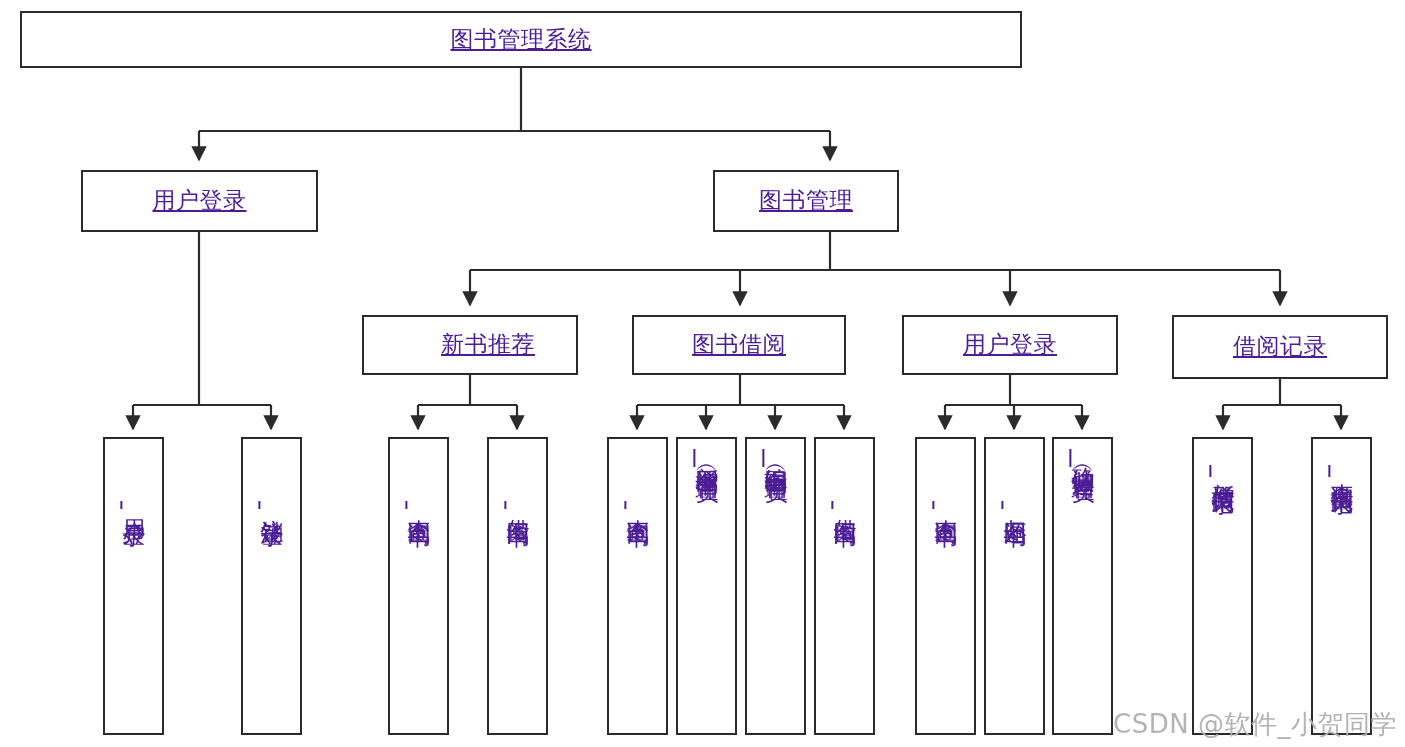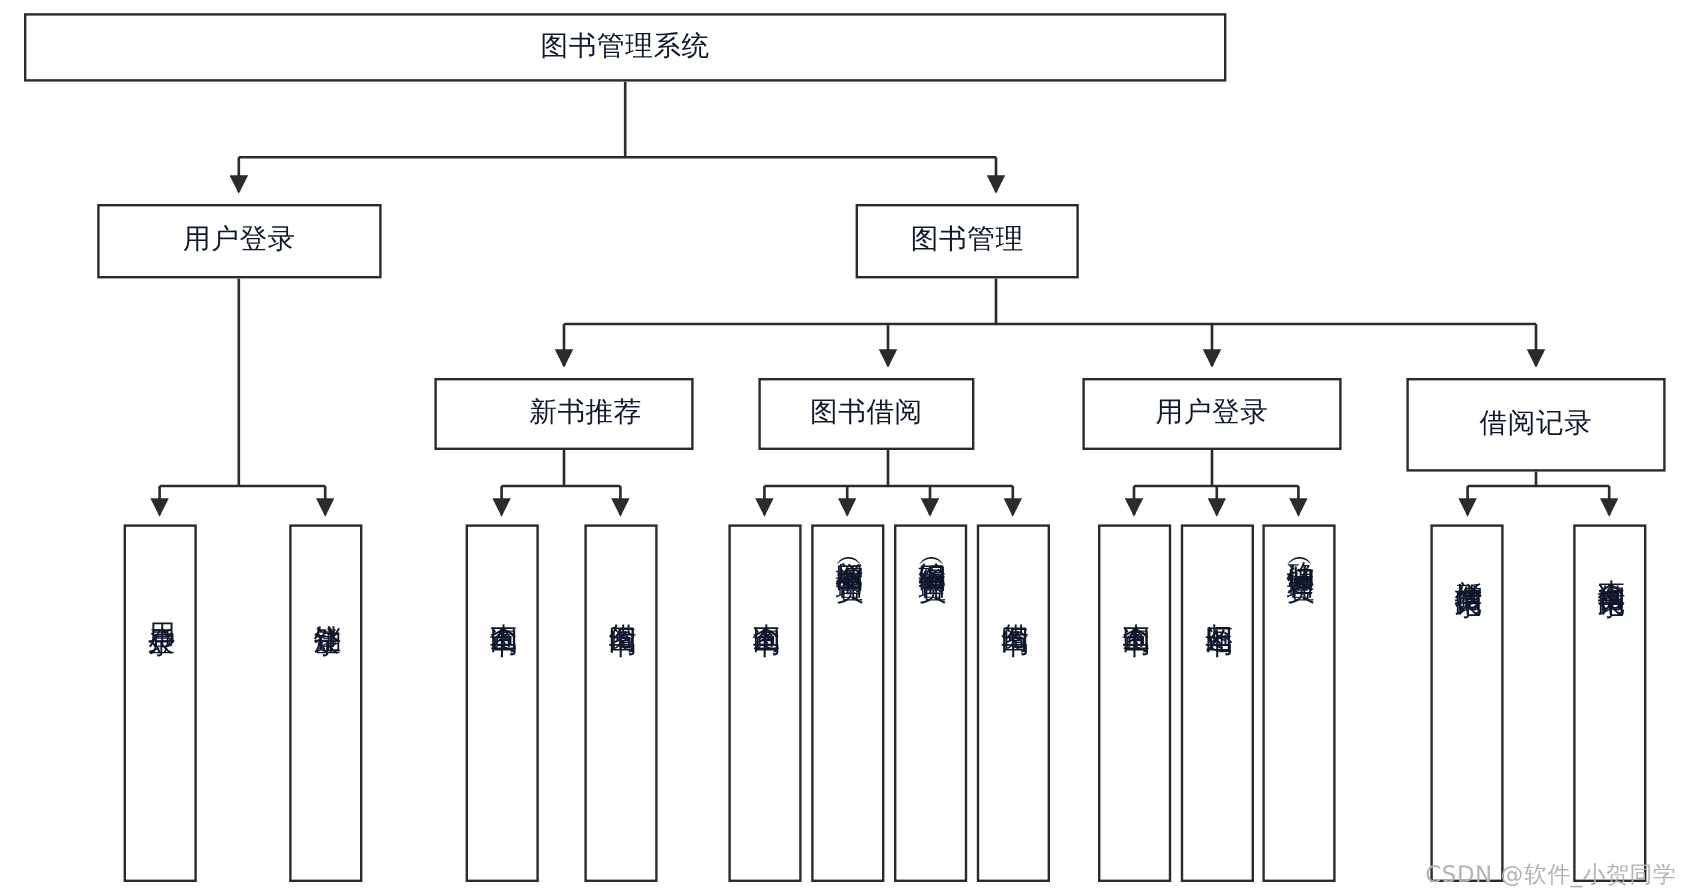--- a/index.html
+++ b/index.html
@@ -31,26 +31,27 @@
     position: absolute;
     box-sizing: border-box;
     background: #ffffff;
     border: 2px solid #2b2b2b;
     display: flex;
     align-items: center;
     justify-content: center;
     overflow: hidden;
   }
   .node .label {
-    color: #0f172a;
+    color: #4c1d95;
     font-size: 23px;
     line-height: 1.02;
     letter-spacing: 0.5px;
     white-space: nowrap;
     text-align: center;
+    text-decoration: underline;
   }
   .node.leaf {
     align-items: flex-start;
     justify-content: center;
     padding-top: 0;
   }
   .node.leaf .label {
     writing-mode: vertical-rl;
     text-orientation: upright;
     font-size: 23px;
@@ -64,21 +65,21 @@
   .node.leaf.mid .label {
     margin-top: 26px;
   }
   .node.leaf.long .label {
     margin-top: 10px;
   }
   .watermark {
     position: absolute;
     right: 8px;
     bottom: 5px;
-    font-size: 19px;
+    font-size: 26px;
     color: #b3b3b3;
     letter-spacing: 0.5px;
     white-space: nowrap;
     font-family: "DejaVu Sans", "Liberation Sans", sans-serif;
   }
 </style>
 </head>
 <body>
 
 <div id="diagram-root">
@@ -140,27 +141,27 @@
   <div class="node" style="left:81px; top:170px; width:237px; height:62px;">
     <span class="label">用户登录</span>
   </div>
   <div class="node" style="left:713px; top:170px; width:186px; height:62px;">
     <span class="label">图书管理</span>
   </div>
 
   <div class="node" style="left:362px; top:315px; width:216px; height:60px;padding-left:36px;">
     <span class="label">新书推荐</span>
   </div>
-  <div class="node" style="left:632px; top:315px; width:180px; height:60px;">
+  <div class="node" style="left:632px; top:315px; width:214px; height:60px;">
     <span class="label">图书借阅</span>
   </div>
   <div class="node" style="left:902px; top:315px; width:216px; height:60px;">
     <span class="label">用户登录</span>
   </div>
-  <div class="node" style="left:1172px; top:315px; width:216px; height:78px;">
+  <div class="node" style="left:1172px; top:315px; width:216px; height:64px;">
     <span class="label">借阅记录</span>
   </div>
 
   <div class="node leaf short" style="left:103px; top:437px; width:61px; height:298px;">
     <span class="label">用户登录</span>
   </div>
   <div class="node leaf short" style="left:241px; top:437px; width:61px; height:298px;">
     <span class="label">注销登录</span>
   </div>
 

